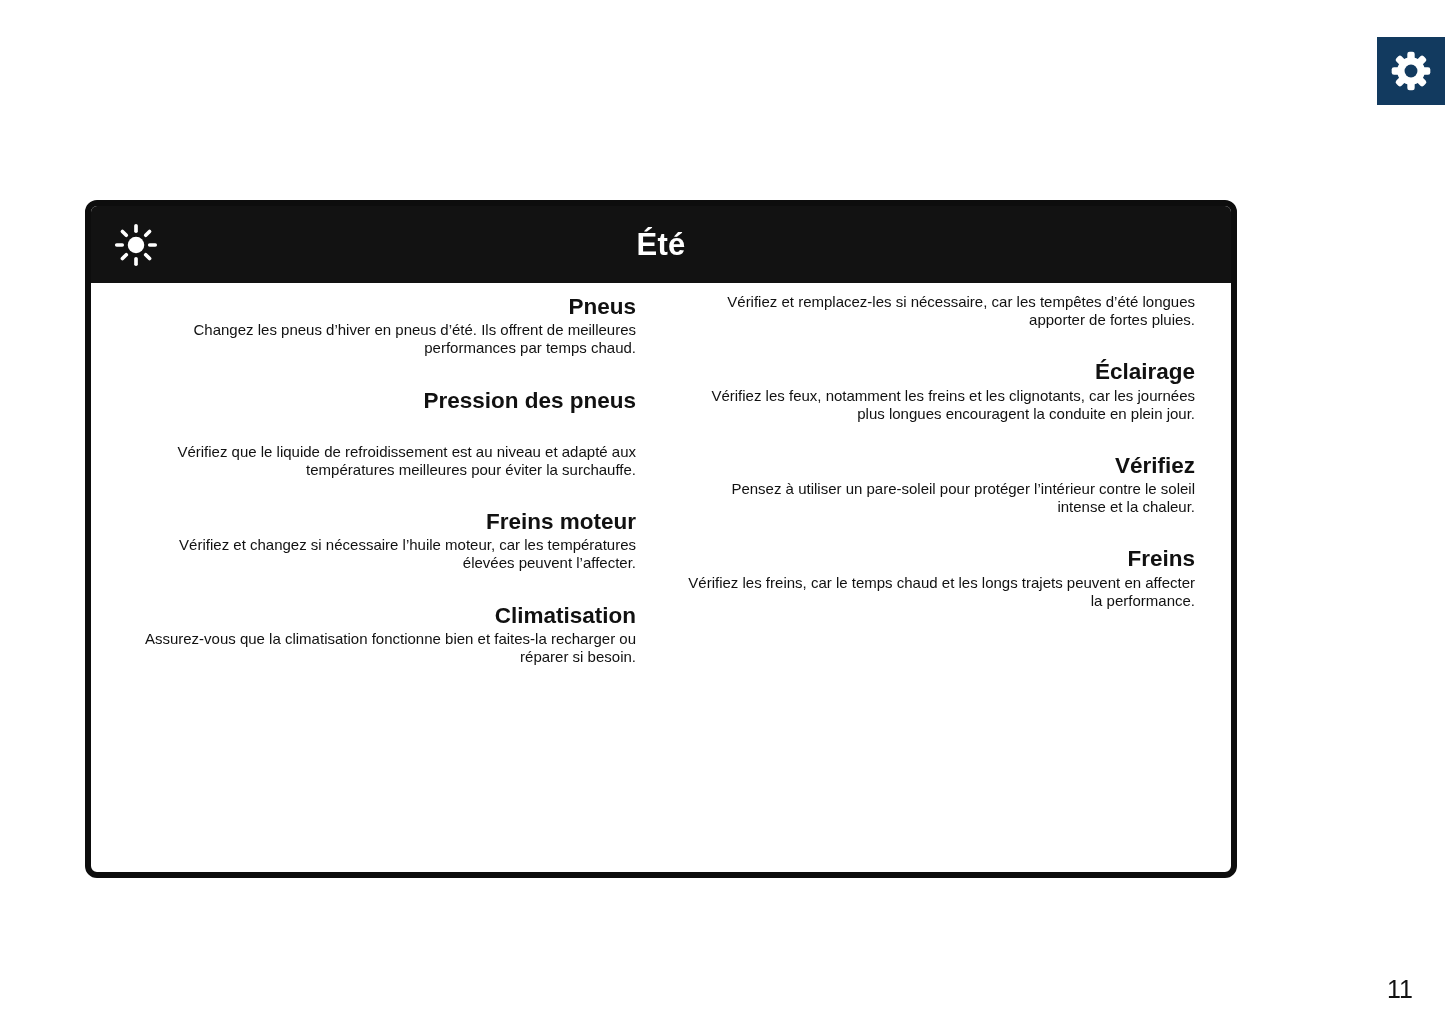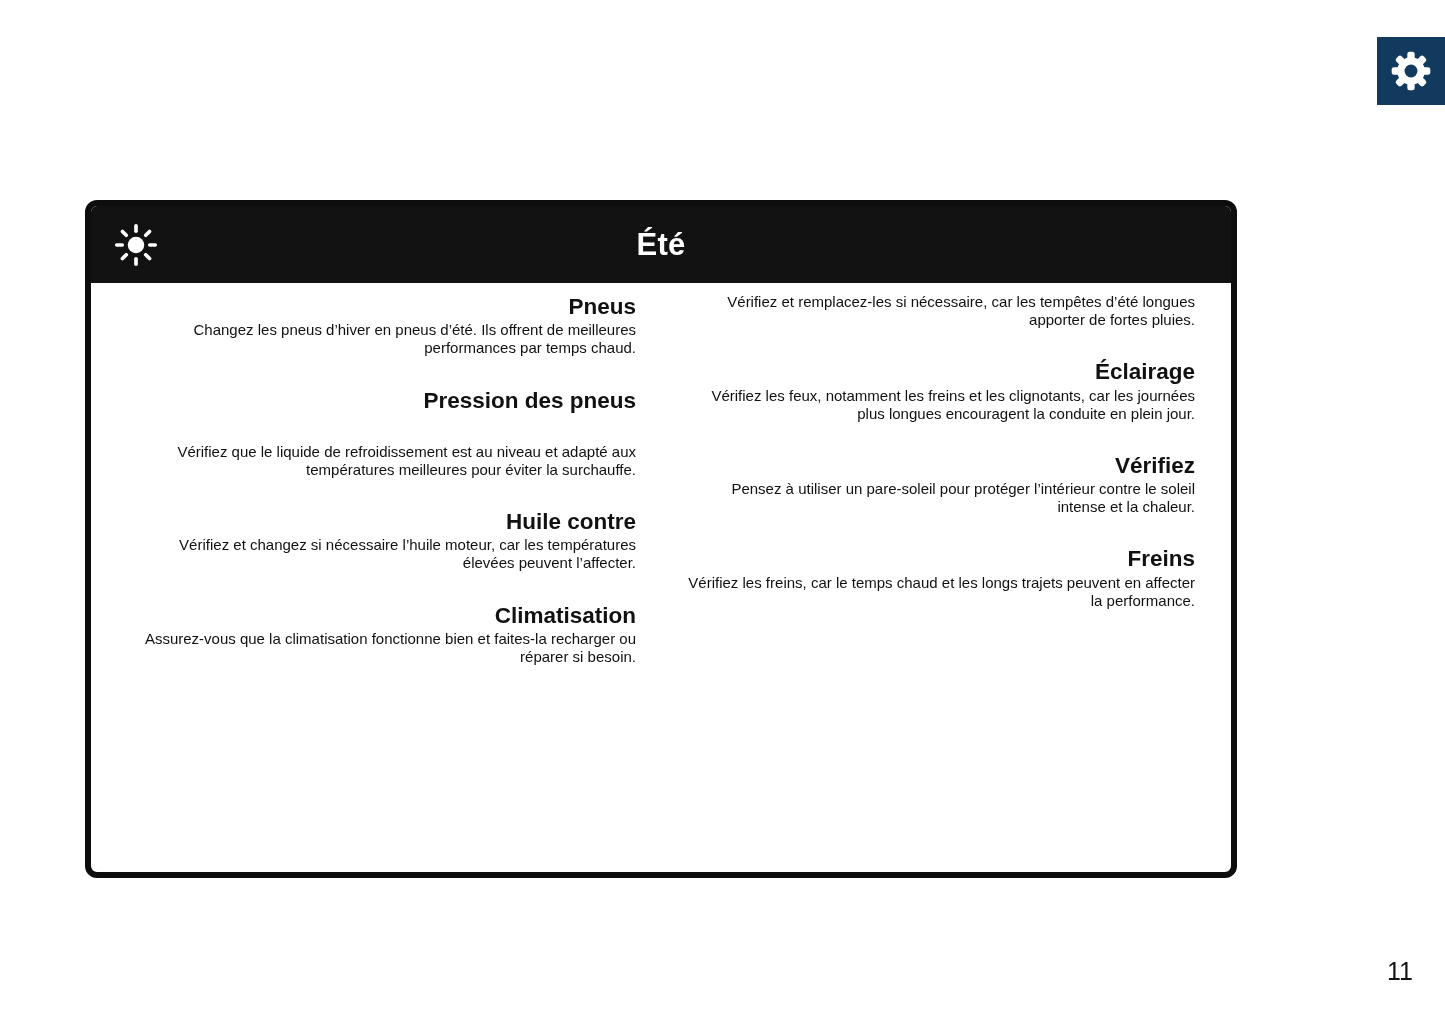--- a/index.html
+++ b/index.html
@@ -69,21 +69,21 @@
     line-height: 1.21;
     margin-bottom: 1px;
   }
   .entry p {
     font-size: 15px;
     line-height: 1.21;
   }
 
   .page-number {
     position: absolute;
-    right: 32px; bottom: 32px;
+    right: 32px; bottom: 14px;
     font-size: 25px;
     color: #111111;
   }
 </style>
 </head>
 <body>
 
 <main class="sheet">
 
   <div class="corner-badge">
@@ -127,21 +127,21 @@
           <h2>Pneus</h2>
           <p>Changez les pneus d’hiver en pneus d’été. Ils offrent de meilleures performances par temps chaud.</p>
         </div>
         <div class="entry">
           <h2>Pression des pneus</h2>
         </div>
         <div class="entry">
           <p>Vérifiez que le liquide de refroidissement est au niveau et adapté aux températures meilleures pour éviter la surchauffe.</p>
         </div>
         <div class="entry">
-          <h2>Huile contre</h2>
+          <h2>Freins moteur</h2>
           <p>Vérifiez et changez si nécessaire l’huile moteur, car les températures élevées peuvent l’affecter.</p>
         </div>
         <div class="entry">
           <h2>Climatisation</h2>
           <p>Assurez-vous que la climatisation fonctionne bien et faites-la recharger ou réparer si besoin.</p>
         </div>
       </div>
 
       <div class="col">
         <div class="entry">

